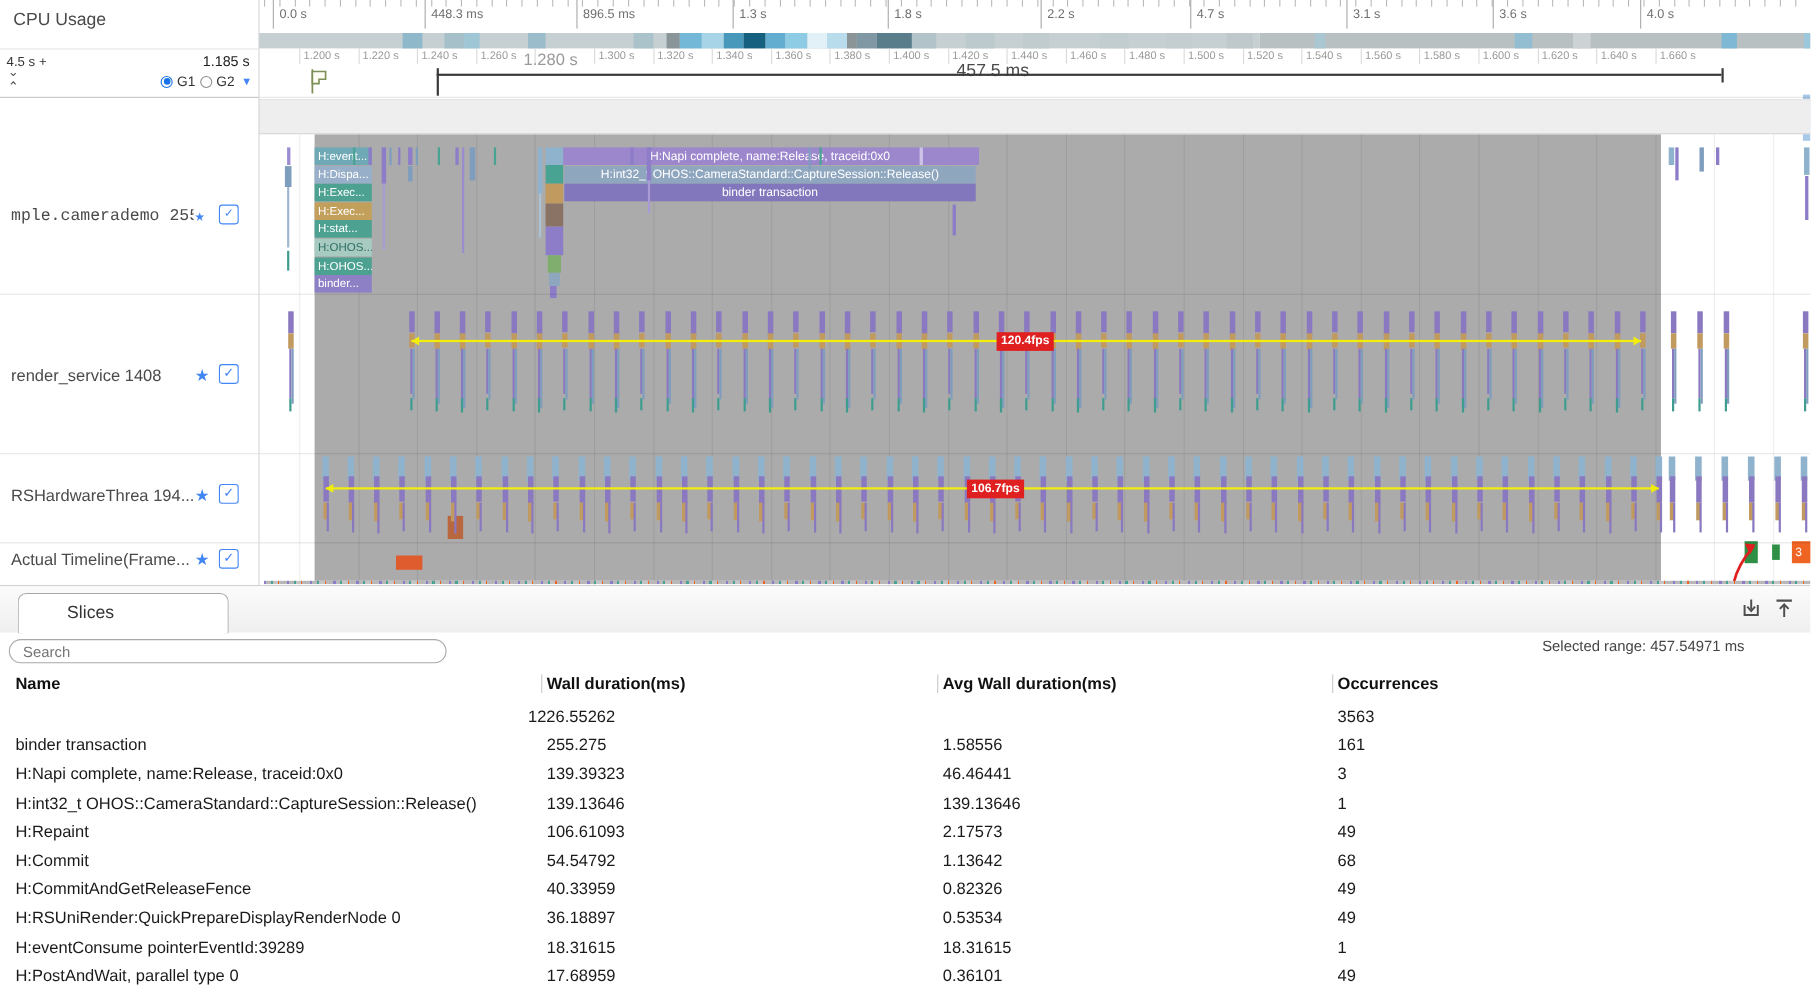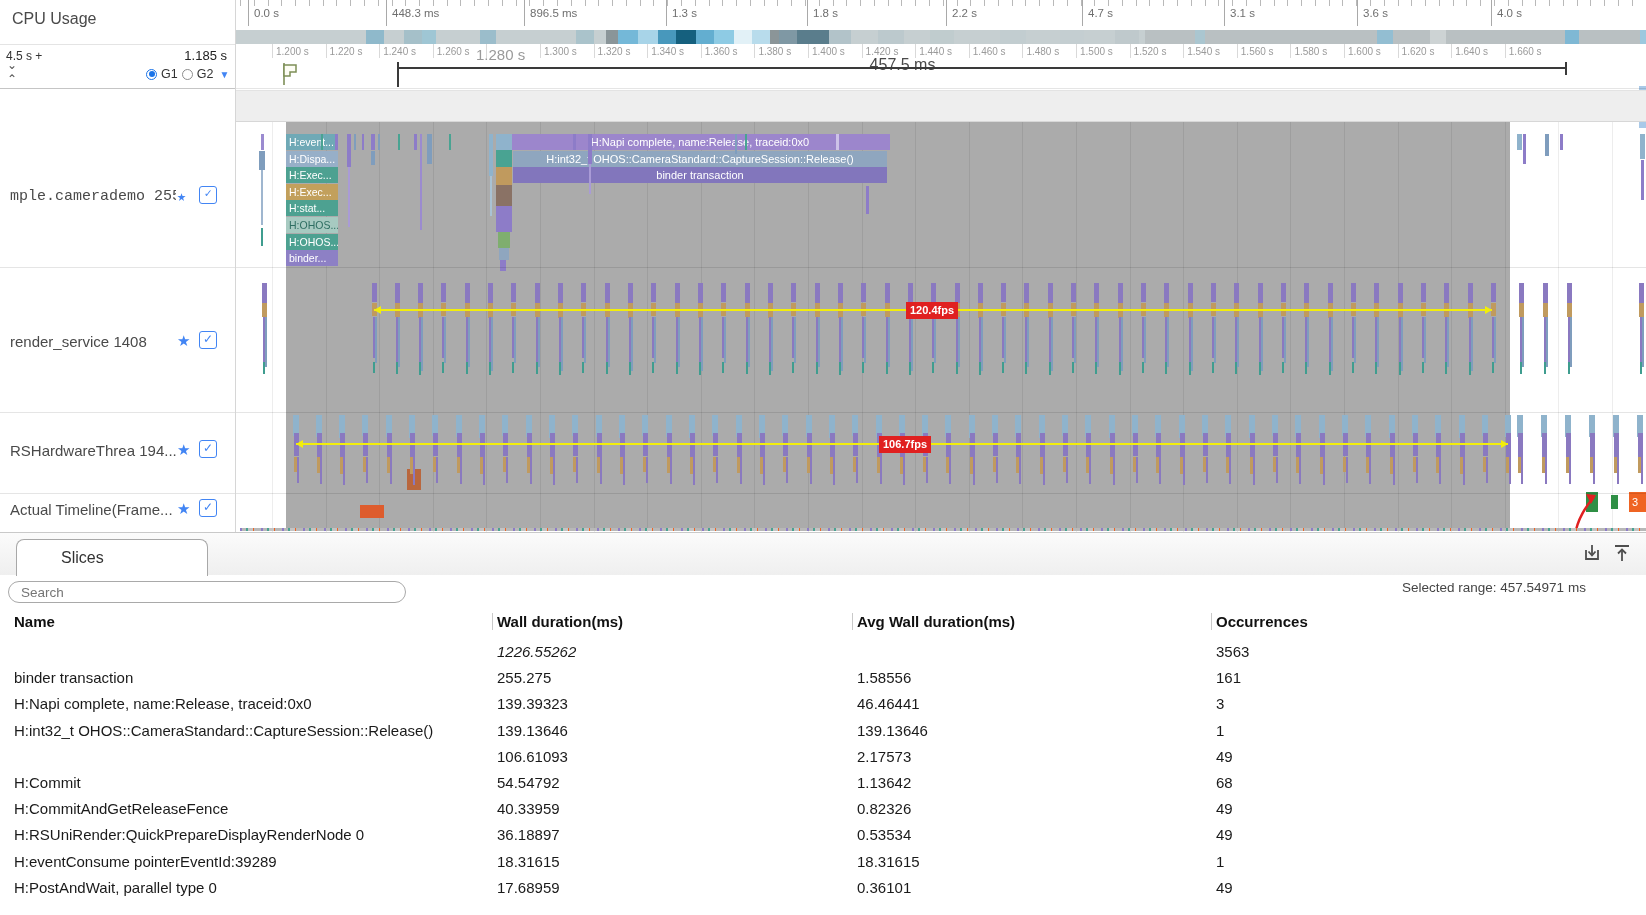--- a/index.html
+++ b/index.html
@@ -941,21 +941,21 @@
     <div id="slice-table" class="abs" style="left:0;top:0;width:1646px;height:383px;">
         <div class="th-cell" style="left: 14px; top: 80px;">Name</div>
         <div class="hdr-sep" style="left: 492px; top: 80px;"></div>
         <div class="th-cell" style="left: 497px; top: 80px;">Wall duration(ms)</div>
         <div class="hdr-sep" style="left: 852px; top: 80px;"></div>
         <div class="th-cell" style="left: 857px; top: 80px;">Avg Wall duration(ms)</div>
         <div class="hdr-sep" style="left: 1211px; top: 80px;"></div>
         <div class="th-cell" style="left: 1216px; top: 80px;">Occurrences</div>
         <div style="position: absolute; left: 0px; top: 106px; width: 1646px; height: 26px;">
           <div class="td-cell" style="left: 14px; top: 4px; width: 470px;"></div>
-          <div class="td-cell" style="left: 497px; top: 4px; font-style: italic;">1226.55262</div>
+          <div class="td-cell" style="left: 480px; top: 4px;">1226.55262</div>
           <div class="td-cell" style="left: 857px; top: 4px;"></div>
           <div class="td-cell" style="left: 1216px; top: 4px;">3563</div>
         </div>
         <div style="position: absolute; left: 0px; top: 132.2px; width: 1646px; height: 26px;">
           <div class="td-cell" style="left: 14px; top: 4px; width: 470px;">binder transaction</div>
           <div class="td-cell" style="left: 497px; top: 4px;">255.275</div>
           <div class="td-cell" style="left: 857px; top: 4px;">1.58556</div>
           <div class="td-cell" style="left: 1216px; top: 4px;">161</div>
         </div>
         <div style="position: absolute; left: 0px; top: 158.4px; width: 1646px; height: 26px;">
@@ -964,20 +964,21 @@
           <div class="td-cell" style="left: 857px; top: 4px;">46.46441</div>
           <div class="td-cell" style="left: 1216px; top: 4px;">3</div>
         </div>
         <div style="position: absolute; left: 0px; top: 184.6px; width: 1646px; height: 26px;">
           <div class="td-cell" style="left: 14px; top: 4px; width: 470px;">H:int32_t OHOS::CameraStandard::CaptureSession::Release()</div>
           <div class="td-cell" style="left: 497px; top: 4px;">139.13646</div>
           <div class="td-cell" style="left: 857px; top: 4px;">139.13646</div>
           <div class="td-cell" style="left: 1216px; top: 4px;">1</div>
         </div>
         <div style="position: absolute; left: 0px; top: 210.8px; width: 1646px; height: 26px;">
+          <div class="td-cell" style="left: 14px; top: 4px; width: 470px;">H:Repaint</div>
           <div class="td-cell" style="left: 497px; top: 4px;">106.61093</div>
           <div class="td-cell" style="left: 857px; top: 4px;">2.17573</div>
           <div class="td-cell" style="left: 1216px; top: 4px;">49</div>
         </div>
         <div style="position: absolute; left: 0px; top: 237px; width: 1646px; height: 26px;">
           <div class="td-cell" style="left: 14px; top: 4px; width: 470px;">H:Commit</div>
           <div class="td-cell" style="left: 497px; top: 4px;">54.54792</div>
           <div class="td-cell" style="left: 857px; top: 4px;">1.13642</div>
           <div class="td-cell" style="left: 1216px; top: 4px;">68</div>
         </div>

